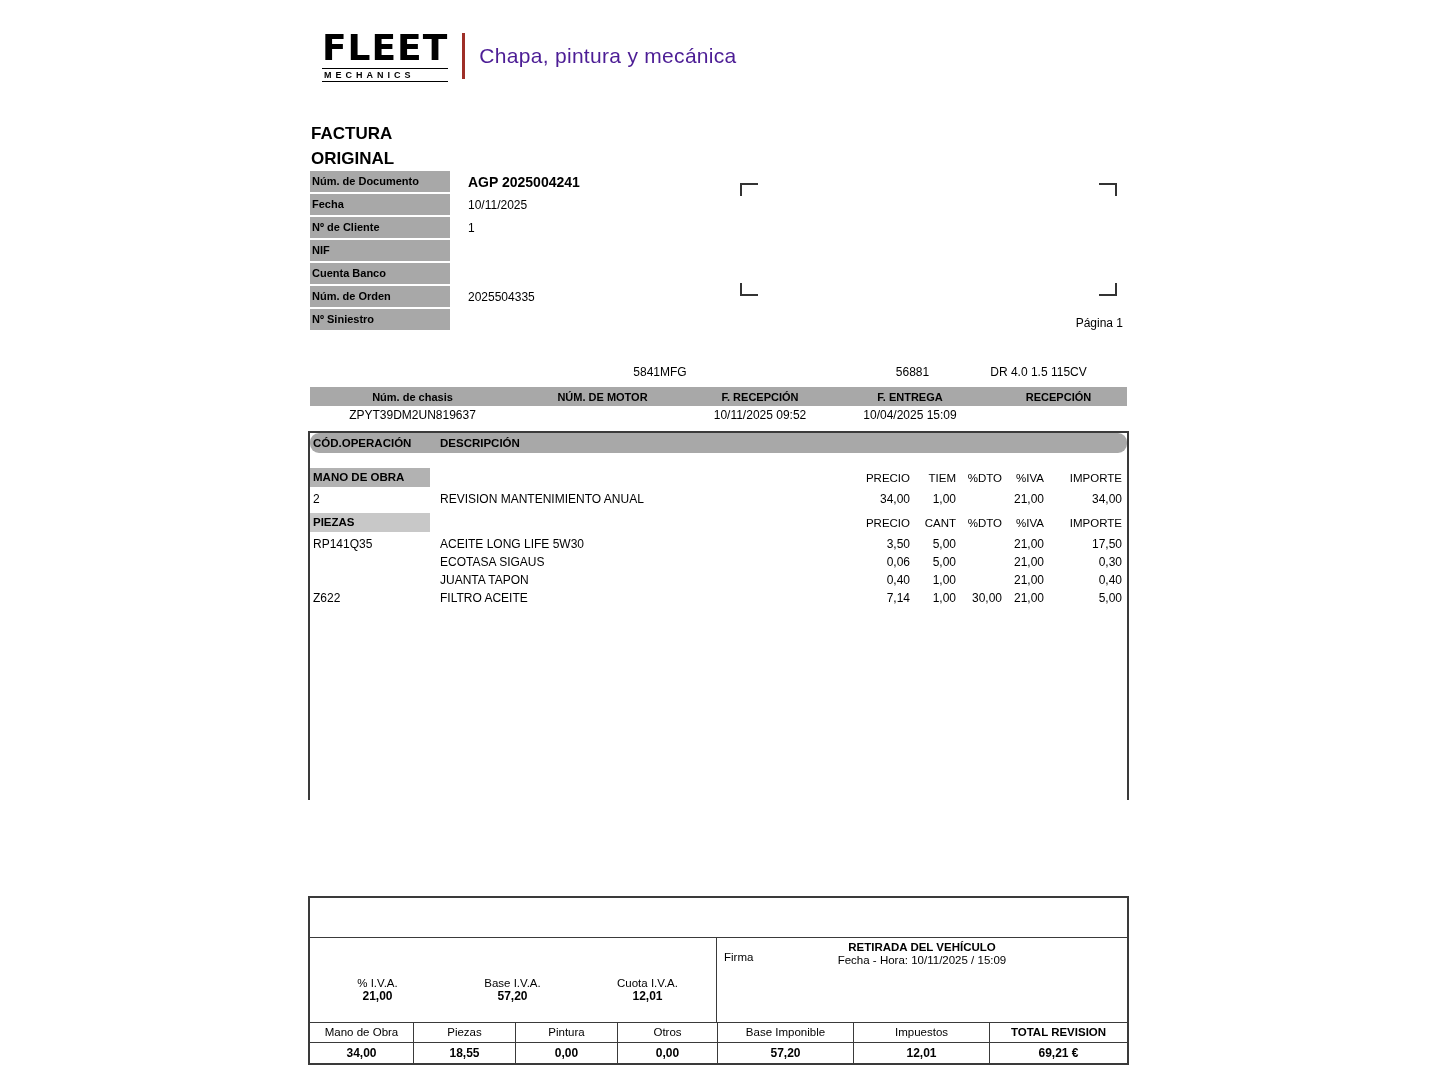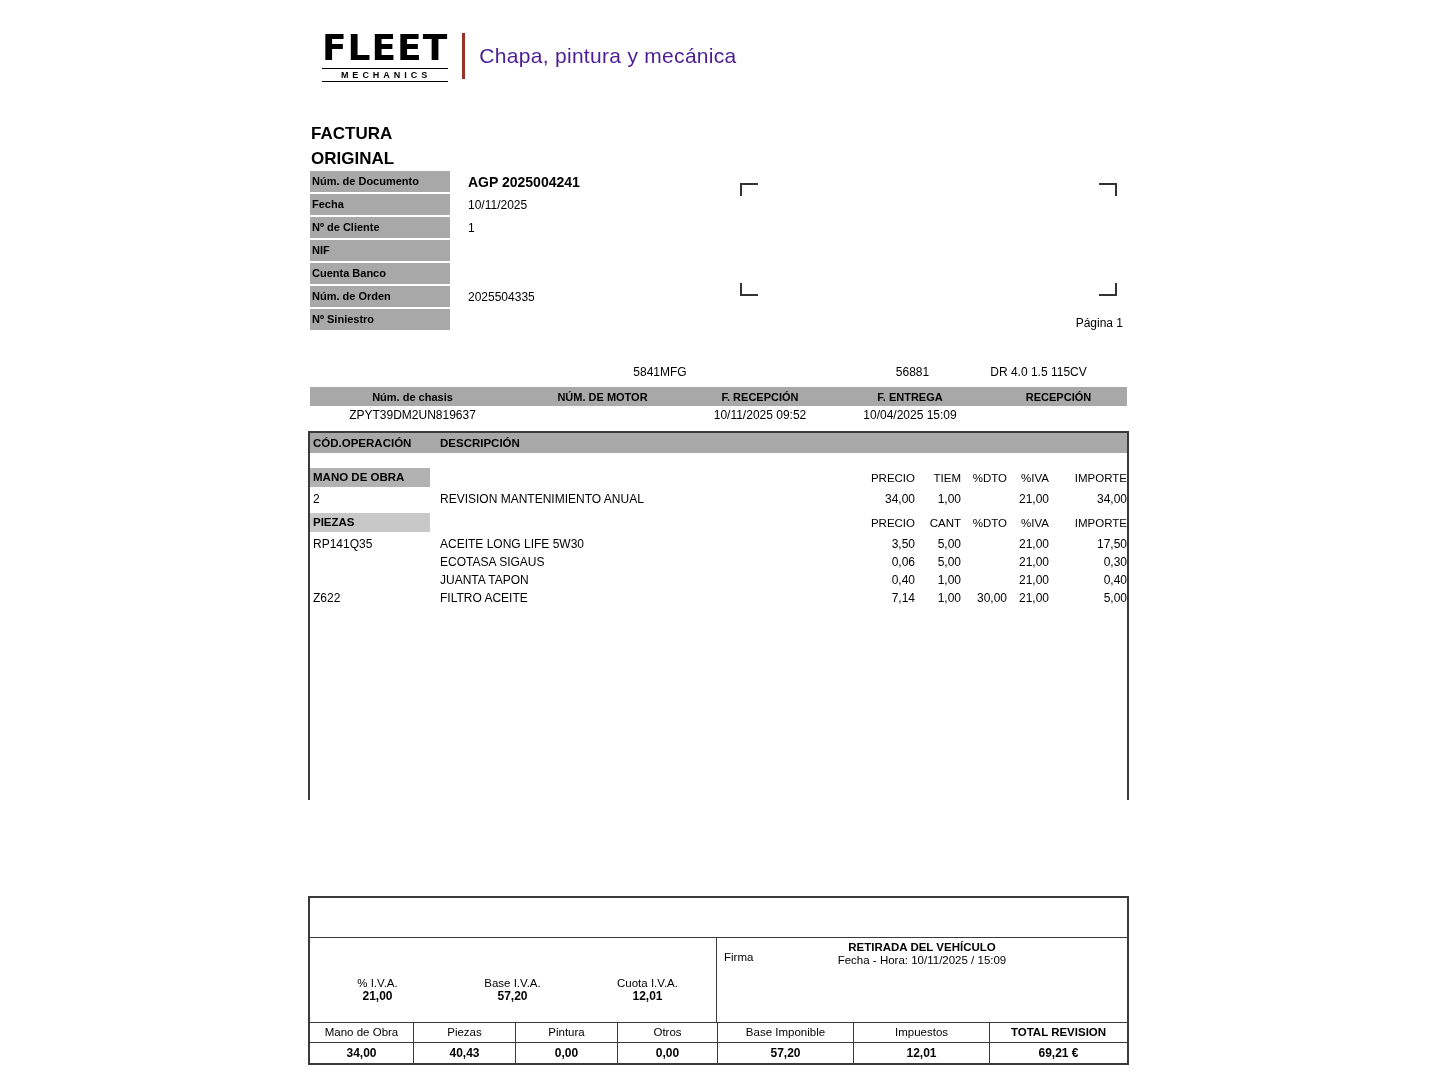--- a/index.html
+++ b/index.html
@@ -3,21 +3,21 @@
 <meta charset="utf-8">
 <style>
   * { margin:0; padding:0; box-sizing:border-box; }
   html,body { background:#fff; }
   body { font-family:"Liberation Sans", sans-serif; color:#000; }
   .page { position:relative; width:1440px; height:1080px; background:#fff; overflow:hidden; }
 
   
   .brand { position:absolute; left:322px; top:30px; display:flex; align-items:center; }
   .logo-main { font-family:"DejaVu Sans", sans-serif; font-weight:bold; font-size:36px; letter-spacing:1px; line-height:1; }
-  .logo-sub { font-size:9px; font-weight:bold; letter-spacing:4px; border-top:1px solid #000; border-bottom:1px solid #000; padding:1px 0 1px 2px; margin-top:2px; text-align:center; }
+  .logo-sub { font-size:9px; font-weight:bold; letter-spacing:4px; border-top:1px solid #000; border-bottom:1px solid #000; padding:1px 0 1px 2px; margin-top:2px; }
   .brand-divider { width:3px; height:46px; background:#9e2f28; margin:0 14px; }
   .brand-tagline { font-size:21px; color:#4c1d95; letter-spacing:0.3px; }
 
   
   .doc-title { position:absolute; left:311px; top:121px; font-size:17px; font-weight:bold; line-height:25px; }
 
   
   .doc-fields { position:absolute; left:310px; top:171px; }
   .df-row { display:flex; align-items:center; height:21px; margin-bottom:2px; }
   .df-label { width:140px; height:21px; background:#a8a8a8; font-size:11px; font-weight:bold; line-height:21px; padding-left:2px; }
@@ -38,21 +38,21 @@
   .vbar span { font-size:11px; font-weight:bold; text-align:center; }
   .vvals { position:absolute; left:310px; width:817px; display:flex; }
   .vvals span { font-size:12px; text-align:center; white-space:nowrap; }
   .vbar1 { top:344px; } .vvals1 { top:365px; }
   .vbar2 { top:387px; } .vvals2 { top:408px; }
   .w-c1{width:170px}.w-c2{width:120px}.w-c3{width:120px}.w-c4{width:155px}.w-c5{width:75px}.w-c6{width:177px}
   .w-d1{width:205px}.w-d2{width:175px}.w-d3{width:140px}.w-d4{width:160px}.w-d5{width:137px}
 
   
   .ops { position:absolute; left:308px; top:431px; width:821px; height:369px; border:2px solid #3a3a3a; border-bottom:none; }
-  .ops-grid { display:grid; grid-template-columns:130px 1fr 70px 46px 46px 42px 78px; align-items:center; }
+  .ops-grid { display:grid; grid-template-columns:130px 1fr 70px 46px 46px 42px 78px; padding-right:5px; align-items:center;border-radius:9px; }
   .ops-header { height:20px; background:#a8a8a8; font-size:11.5px; font-weight:bold; }
   .oh-code { padding-left:3px; }
   .colhdr { text-align:right; font-size:11.5px; }
   .num { text-align:right; font-size:12px; white-space:nowrap; }
   .sec-row { margin-top:15px; height:19px; }
   .sec-name { grid-column:1/3; display:inline-block; width:120px; height:19px; line-height:19px; padding-left:3px; font-size:11.5px; font-weight:bold; }
   .labor-name { background:#b2b2b2; }
   .parts-name { background:#c8c8c8; }
   .sec-row .sec-name { justify-self:start; }
   .item-row { height:18px; }
@@ -257,21 +257,21 @@
       <span class="tcell tw1">Mano de Obra</span>
       <span class="tcell tw2">Piezas</span>
       <span class="tcell tw3">Pintura</span>
       <span class="tcell tw4">Otros</span>
       <span class="tcell tw5">Base Imponible</span>
       <span class="tcell tw6">Impuestos</span>
       <span class="tcell tw7 strong">TOTAL REVISION</span>
     </div>
     <div class="totals-values">
       <span class="tcell tv tw1">34,00</span>
-      <span class="tcell tv tw2">40,43</span>
+      <span class="tcell tv tw2">18,55</span>
       <span class="tcell tv tw3">0,00</span>
       <span class="tcell tv tw4">0,00</span>
       <span class="tcell tv tw5">57,20</span>
       <span class="tcell tv tw6">12,01</span>
       <span class="tcell tv tw7">69,21 €</span>
     </div>
   </div>
 
 </div>
 

